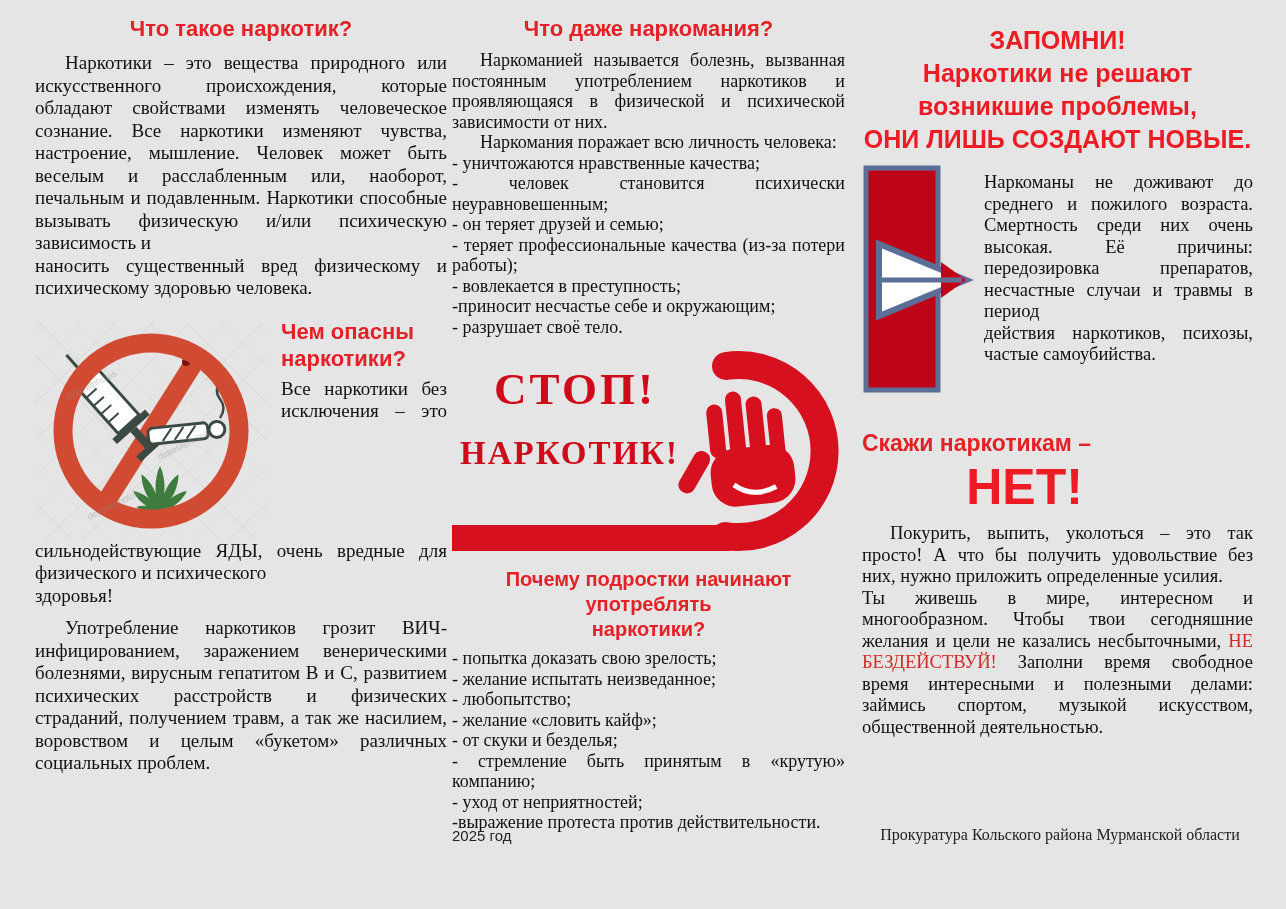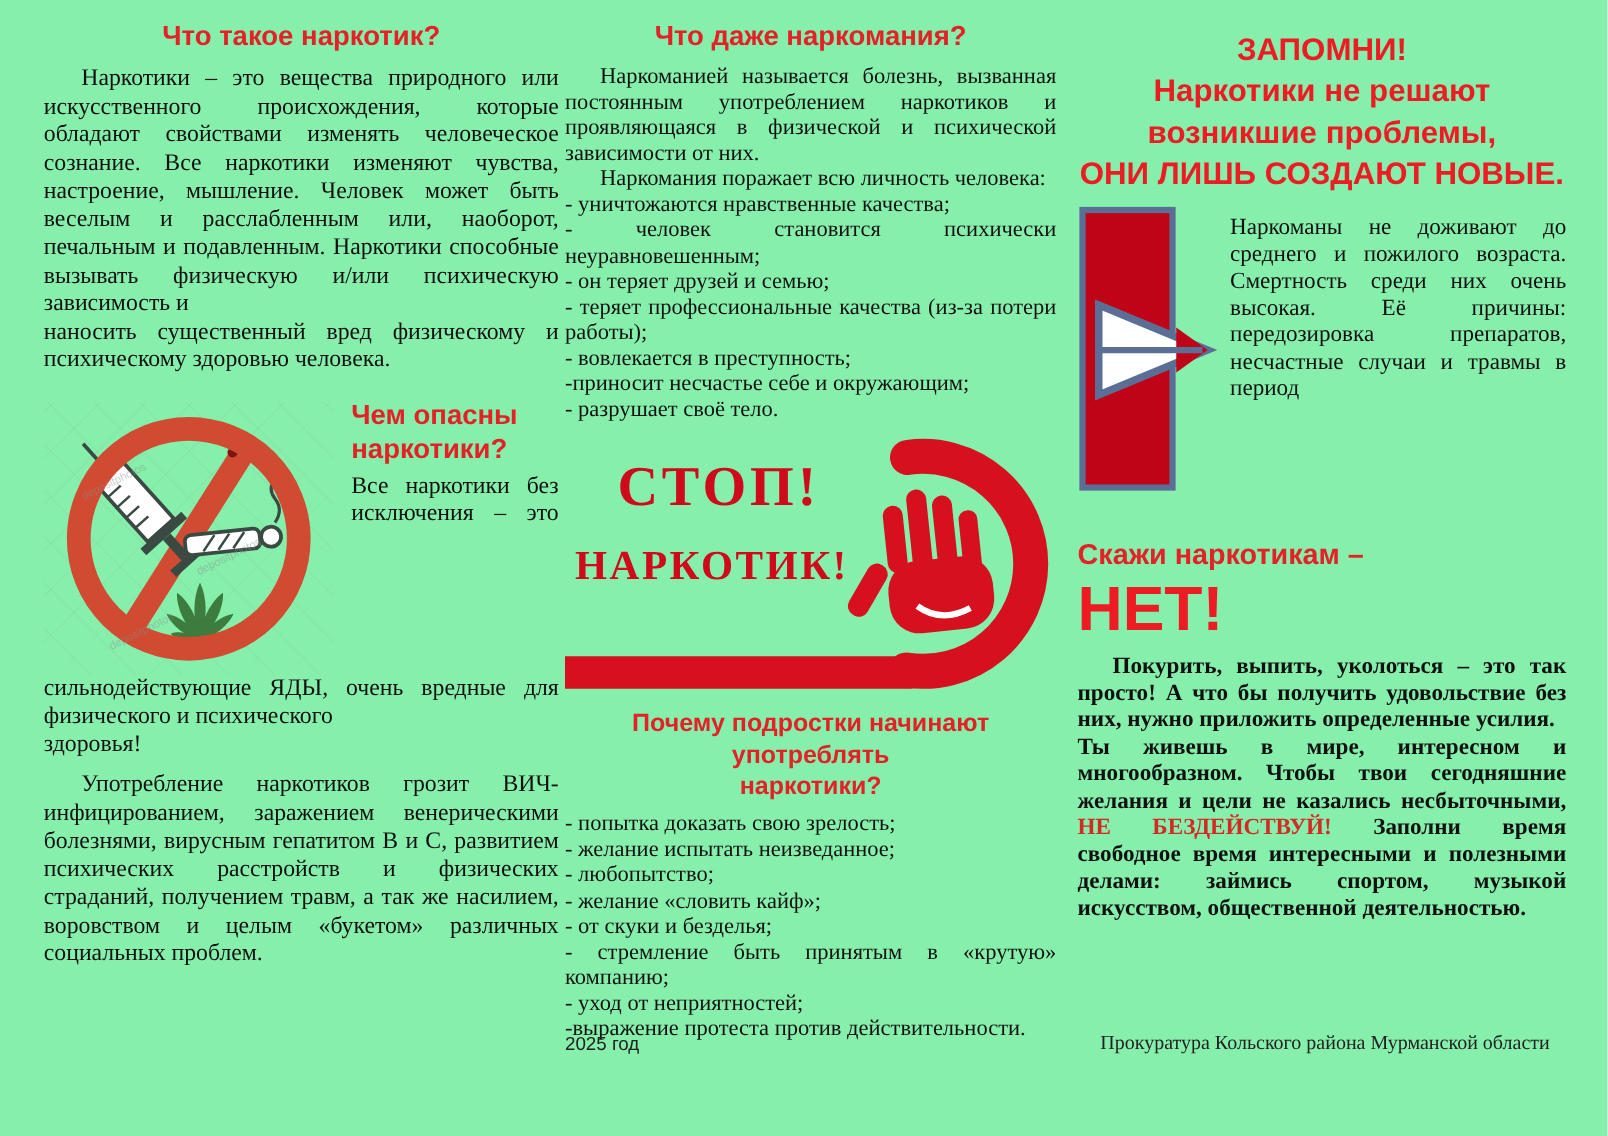--- a/index.html
+++ b/index.html
@@ -1,16 +1,16 @@
 <!DOCTYPE html>
 <html><head>
 <meta charset="utf-8">
 <style>
   html,body{margin:0;padding:0;background:#ffffff;}
-  .page{position:relative;width:1286px;height:909px;background:#86efac;overflow:hidden;
+  .page{position:relative;width:1286px;height:909px;background:#e5e5e5;overflow:hidden;
         font-family:"Liberation Serif",serif;color:#111;}
   .col{position:absolute;top:0;}
   #col1{left:35px;width:412px;}
   #col2{left:452px;width:393px;}
   #col3{left:862px;width:391px;}
 
   .center-head{text-align:center;font-family:"Liberation Sans",sans-serif;font-weight:bold;
                font-size:22px;line-height:26px;color:#e32127;margin:16px 0 8px 0;}
   .body-p{margin:0;text-align:justify;font-size:19px;line-height:22.5px;}
   .indent{text-indent:30px;margin-top:10px;}
@@ -49,24 +49,24 @@
   .remember{margin-top:24px;text-align:center;font-family:"Liberation Sans",sans-serif;font-weight:bold;
             color:#ed1c24;}
   .remember div{font-size:25px;line-height:33px;}
   .box-row{display:flex;margin-top:8px;}
   .banner{flex:none;width:112px;height:232px;position:relative;}
   .box-text{flex:1;margin-left:10px;padding-top:8px;}
   .c3-body{font-size:18.5px;line-height:21.5px;text-align:justify;margin:0;}
   .c3-indent{text-indent:28px;}
   .say-label{margin-top:34px;font-family:"Liberation Sans",sans-serif;font-weight:bold;
              font-size:23px;color:#e32127;}
-  .say-no{margin-top:4px;text-align:left;padding-right:66px;font-family:"Liberation Sans",sans-serif;
+  .say-no{margin-top:4px;text-align:center;padding-right:66px;font-family:"Liberation Sans",sans-serif;
           font-weight:bold;font-size:50px;line-height:52px;color:#ed1c24;}
   .red-inline{color:#d42a26;}
-  .para-block{margin-top:10px;font-weight:bold;}
+  .para-block{margin-top:10px;}
 
   .footer-year{position:absolute;left:452px;top:827px;width:330px;text-align:left;
                font-family:"Liberation Sans",sans-serif;font-size:15px;color:#222;}
   .footer-org{position:absolute;left:880px;top:826px;width:360px;text-align:center;
               font-family:"Liberation Serif",serif;font-size:16px;color:#222;}
 </style>
 </head>
 <body>
 
 <div class="page">
@@ -193,20 +193,21 @@
       <div class="banner">
         <svg width="112" height="232" viewBox="0 0 112 232">
           <rect x="4" y="4" width="72" height="222" fill="#c00418" stroke="#5b6e96" stroke-width="5"></rect>
           <polygon points="17,80 104,116 17,152" fill="#ffffff" stroke="#5b6e96" stroke-width="6"></polygon>
           <polygon points="79,98 104,116 79,134" fill="#c00418"></polygon>
           <line x1="17" y1="116" x2="100" y2="116" stroke="#5b6e96" stroke-width="5"></line>
         </svg>
       </div>
       <div class="box-text">
         <p class="c3-body">Наркоманы не доживают до среднего и пожилого возраста. Смертность среди них очень высокая. Её причины: передозировка препаратов, несчастные случаи и травмы в период</p>
+        <p class="c3-body">действия наркотиков, психозы, частые самоубийства.</p>
       </div>
     </div>
 
     <div class="say-label">Скажи наркотикам –</div>
     <div class="say-no">НЕТ!</div>
 
     <div class="para-block">
       <p class="c3-body c3-indent">Покурить, выпить, уколоться – это так просто! А что бы получить удовольствие без них, нужно приложить определенные усилия.</p>
       <p class="c3-body"><span>Ты живешь в мире, интересном и многообразном. Чтобы твои сегодняшние желания и цели не казались несбыточными, </span><span class="red-inline">НЕ БЕЗДЕЙСТВУЙ!</span><span> Заполни время свободное время интересными и полезными делами: займись спортом, музыкой искусством, общественной деятельностью.</span></p>
     </div>

